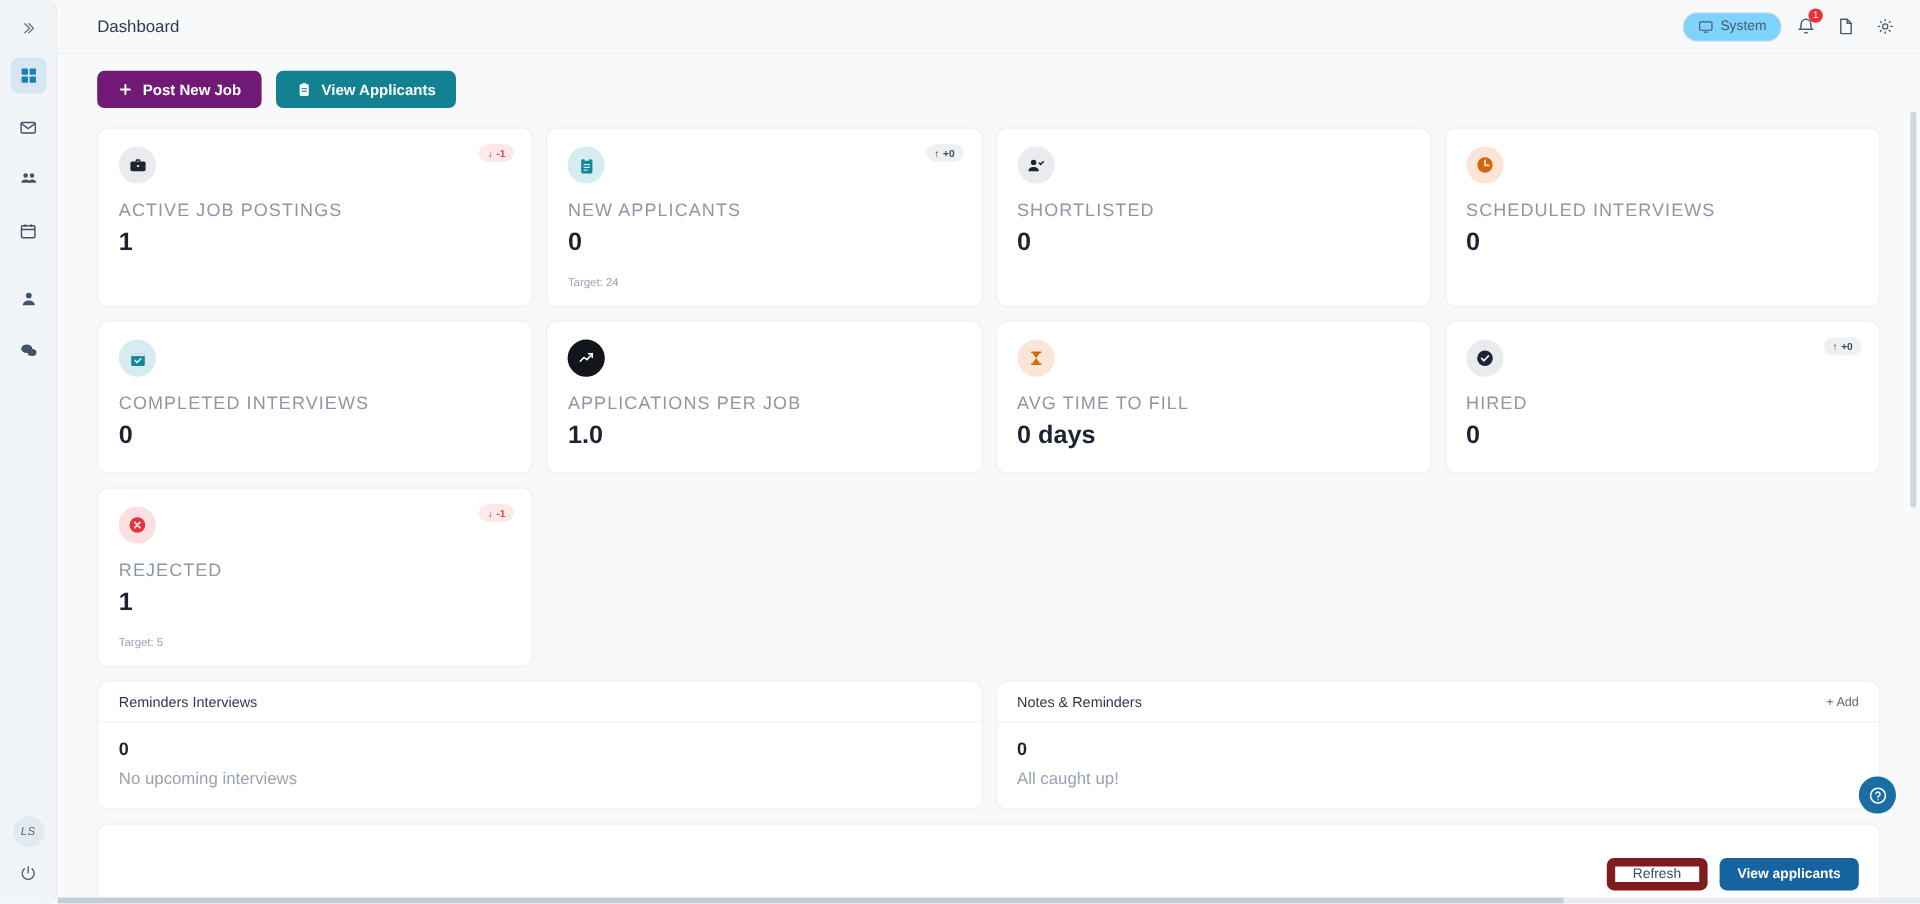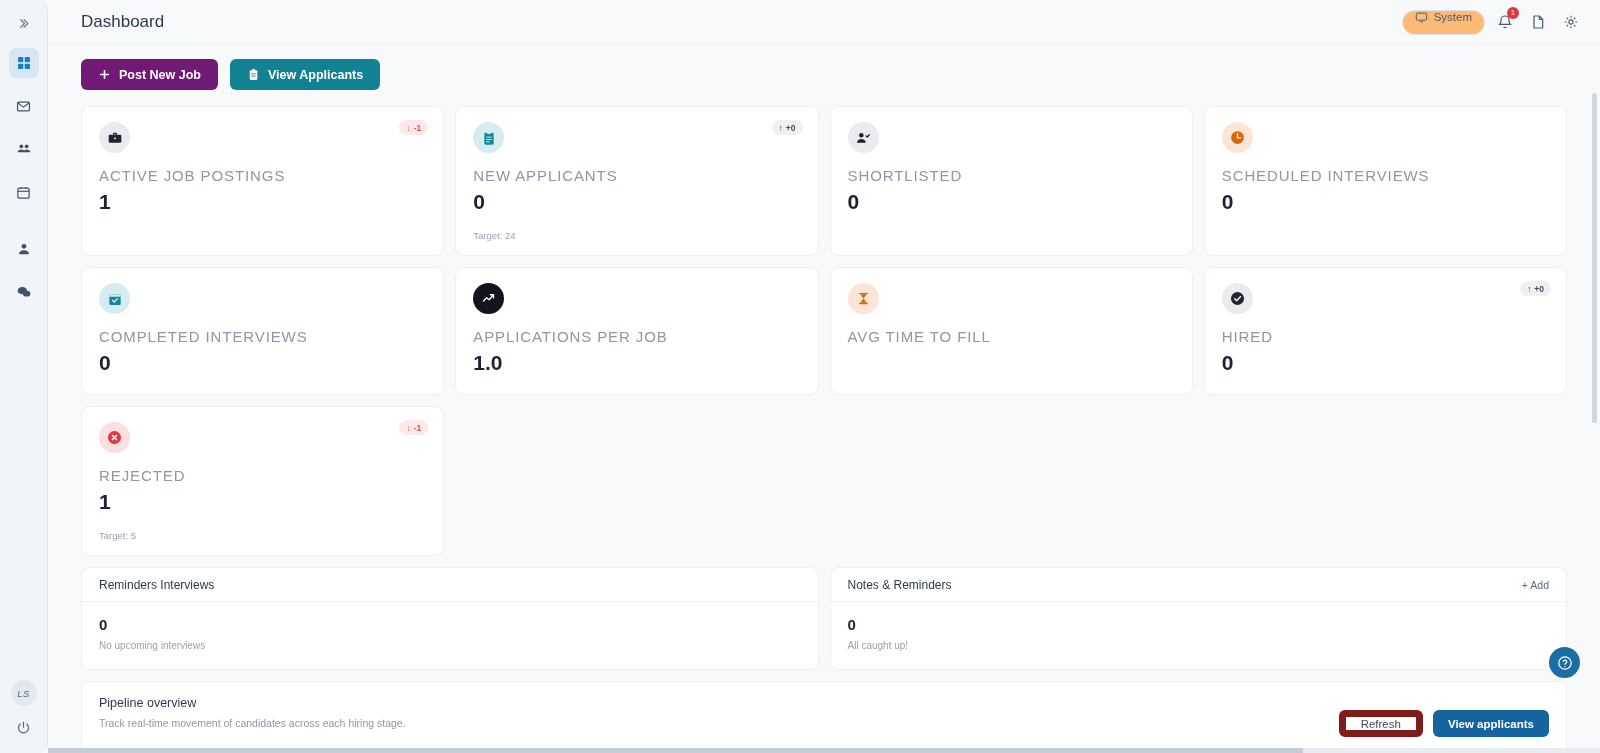--- a/index.html
+++ b/index.html
@@ -48,27 +48,27 @@
   
   .main { flex: 1 1 auto; display: flex; flex-direction: column; min-width: 0; position: relative; }
 
   .topbar {
     height: 45px; flex: 0 0 45px;
     background: #f7f9fb;
     border-bottom: 1px solid #eceff3;
     display: flex; align-items: center;
     padding: 0 16px 0 33px;
   }
-  .page-title { font-size: 17px; color: #2d3a4d; }
+  .page-title { font-size: 14px; color: #2d3a4d; }
   .topbar-right { margin-left: auto; display: flex; align-items: center; gap: 7px; }
   .pill {
-    display: flex; gap: 6px;
+    display: flex; align-items: center; gap: 6px;
     height: 25px; padding: 0 12px;
     border: 1px solid #dde3ea; border-radius: 14px;
-    background: #fdba74; color: #4a5a6e; font-size: 11.5px; cursor: pointer;
+    background: #7dd3fc; color: #4a5a6e; font-size: 11.5px; cursor: pointer;
   }
   .icon-btn {
     width: 26px; height: 26px; position: relative;
     display: flex; align-items: center; justify-content: center;
     color: #4a5a6e; cursor: pointer; background: none; border: none;
   }
   .badge-dot {
     position: absolute; top: -2px; right: -1px;
     min-width: 12px; height: 12px; padding: 0 3px;
     border-radius: 7px; background: #e8313b; color: #fff;
@@ -132,21 +132,21 @@
   .panels { display: grid; grid-template-columns: 1fr 1fr; gap: 11px; margin-bottom: 11px; }
   .panel { background: #fff; border: 1px solid #edf0f3; border-radius: 9px; }
   .panel-head {
     height: 34px; display: flex; align-items: center;
     padding: 0 17px; border-bottom: 1px solid #eef1f4;
   }
   .panel-title { font-size: 12px; color: #2d3a4d; }
   .panel-action { margin-left: auto; font-size: 10.5px; color: #5a6a80; cursor: pointer; }
   .panel-body { padding: 14px 17px 18px 17px; }
   .panel-value { font-size: 15px; font-weight: bold; color: #1b2333; margin-bottom: 7px; }
-  .panel-empty { font-size: 10px; color: #98a2b0; }
+  .panel-empty { font-size: 14px; color: #98a2b0; }
 
   
   .pipeline {
     background: #fff; border: 1px solid #edf0f3; border-radius: 9px;
     padding: 14px 17px 16px 17px; display: flex; align-items: flex-start;
   }
   .pipe-title { font-size: 12.5px; color: #2d3a4d; margin-bottom: 7px; }
   .pipe-sub { font-size: 10.5px; color: #8d97a5; }
   .pipe-actions { margin-left: auto; display: flex; gap: 10px; align-items: center; padding-top: 14px; }
   .btn-ghost {
@@ -398,20 +398,21 @@
         <div class="card short">
           <div class="card-ico ico-orange">
             <svg width="15" height="15" viewBox="0 0 24 24" fill="currentColor">
               <rect x="5" y="3" width="14" height="2.2" rx="1"></rect>
               <rect x="5" y="18.8" width="14" height="2.2" rx="1"></rect>
               <path d="M7 5.2h10l-5 6.8z"></path>
                 <path d="M7 18.8h10l-5-6.8z"></path>
             </svg>
           </div>
           <div class="card-label">AVG TIME TO FILL</div>
+          <div class="card-value">0 days</div>
         </div>
 
         <div class="card short">
           <div class="trend up">
             <span>↑</span>
             <span>+0</span>
           </div>
           <div class="card-ico ico-grey">
             <svg width="17" height="17" viewBox="0 0 24 24" fill="currentColor">
               <circle cx="12" cy="12" r="9.2"></circle>
@@ -461,24 +462,20 @@
             <span class="panel-action">+ Add</span>
           </div>
           <div class="panel-body">
             <div class="panel-value">0</div>
             <div class="panel-empty">All caught up!</div>
           </div>
         </section>
       </div>
 
       <section class="pipeline">
-        <div>
-          <div class="pipe-title">Pipeline overview</div>
-          <div class="pipe-sub">Track real-time movement of candidates across each hiring stage.</div>
-        </div>
         <div class="pipe-actions">
           <button class="btn-ghost">Refresh</button>
           <button class="btn-solid">View applicants</button>
         </div>
       </section>
 
       <div class="vscroll">
         <div class="vthumb"></div>
       </div>
     </div>

